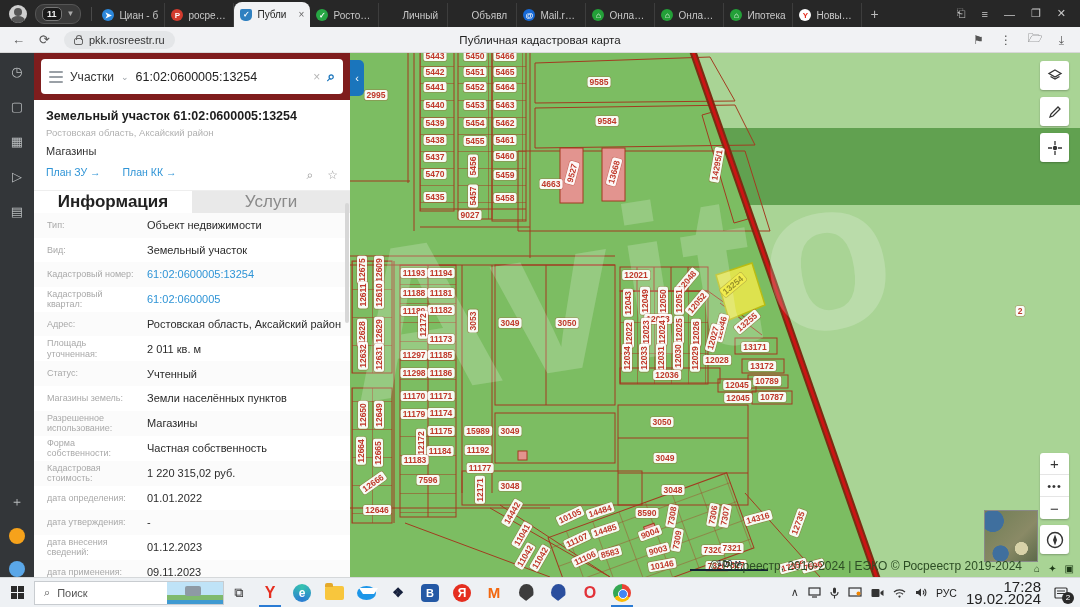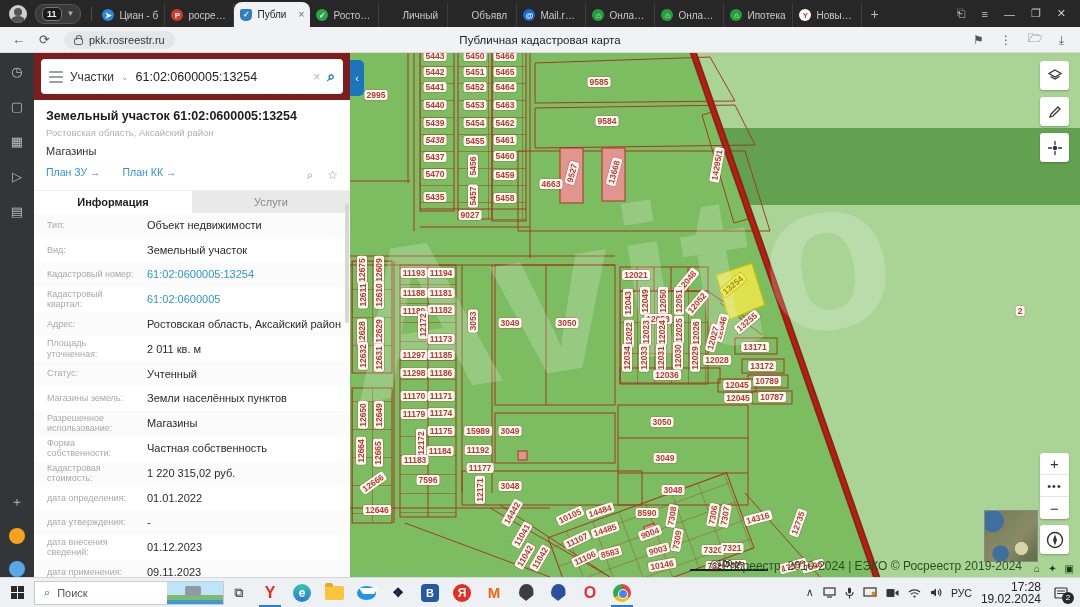--- a/index.html
+++ b/index.html
@@ -70,21 +70,21 @@
   #resulthead{ padding:9px 12px 4px 12px; position:relative;}
   #res-title{ font-size:12.5px; font-weight:bold; color:#1d1d1d;}
   #res-sub{ font-size:9.5px; color:#b0b0b0; margin-top:4px;}
   #res-kind{ font-size:11px; color:#333; margin-top:7px;}
   #res-links{ display:flex; gap:22px; margin-top:9px; padding-bottom:8px;}
   .reslink{ font-size:10.5px; color:#2f94d6; cursor:pointer;}
   #res-actions{ position:absolute; right:12px; bottom:8px; display:flex; gap:14px; color:#9b9b9b; font-size:12px;}
   #res-actions span{cursor:pointer;}
 
   #ptabs{ display:flex; height:23px; border-top:1px solid #eee;}
-  .ptab{ flex:1; font-size:11px; display:flex; align-items:center; justify-content:center; cursor:pointer;}
+  .ptab{ flex:1; font-size:17px; display:flex; align-items:center; justify-content:center; cursor:pointer;}
   .ptab.active{ background:#fff; color:#222; font-weight:bold;}
   .ptab.inactive{ background:#e9e9e9; color:#8a8a8a;}
 
   #inforows{ height:380px; overflow:hidden;}
   .irow{ display:flex; min-height:24.6px; align-items:center; padding:2px 0;}
   .irow:nth-child(odd){ background:#fbfbfb;}
   .ilabel{ width:103px; padding-left:13px; font-size:9px; color:#a9a9a9; line-height:10.5px;}
   .ivalue{ flex:1; font-size:11px; color:#2b2b2b; padding-left:10px;}
   .ivalue.link{ color:#2f94d6;}
   #pscroll{ position:absolute; right:1px; top:150px; width:4px; height:120px; background:#d7d7d7; border-radius:2px;}
@@ -136,21 +136,21 @@
   .ai-yandex{ background:#e52e1f; color:#fff;}
   .ai-m{ color:#f2670f; font-size:15px;}
   .ai-shield1{ width:15px; height:17px; background:#3d3d3d; clip-path:polygon(0 0,100% 0,100% 65%,50% 100%,0 65%);}
   .ai-shield2{ width:15px; height:17px; background:#2b4f9e; clip-path:polygon(0 0,100% 0,100% 65%,50% 100%,0 65%);}
   .ai-opera{ color:#e23238; font-size:16px;}
   .ai-chrome{ background:conic-gradient(#ea4335 0 33%,#fbbc05 33% 66%,#34a853 66%); position:relative;}
   .ai-chrome:before{ content:""; position:absolute; left:5px; top:5px; width:8px; height:8px; border-radius:50%; background:#4285f4; border:1.5px solid #fff;}
   #tray{ margin-left:auto; display:flex; align-items:center; gap:9px; padding-right:8px;}
   .tricon{ color:#333; font-size:11px; cursor:pointer; display:flex; align-items:center;}
   #lang{ font-size:10.5px; color:#222; cursor:pointer;}
-  #clock{ text-align:right; font-size:12px; color:#222; line-height:12px; cursor:pointer;}
+  #clock{ text-align:right; font-size:15px; color:#222; line-height:12px; cursor:pointer;}
   #notif{ position:relative; width:22px; height:22px; display:flex; align-items:center; justify-content:center; color:#333; cursor:pointer;}
   #notif .badge{ position:absolute; right:-2px; bottom:0; background:#2a2a2a; color:#fff; border-radius:50%; width:12px; height:12px; font-size:8px; display:flex; align-items:center; justify-content:center;}
 </style>
 </head>
 <body>
 
 <div id="screen">
 
   <div id="titlebar">
     <div class="avatar"></div>
@@ -439,21 +439,21 @@
         <span class="mlabel" style="left: 155px; top: 19px; transform: translate(-50%, -50%);">5465</span>
         <span class="mlabel" style="left: 85px; top: 34px; transform: translate(-50%, -50%);">5441</span>
         <span class="mlabel" style="left: 125px; top: 34px; transform: translate(-50%, -50%);">5452</span>
         <span class="mlabel" style="left: 155px; top: 34px; transform: translate(-50%, -50%);">5464</span>
         <span class="mlabel" style="left: 85px; top: 52px; transform: translate(-50%, -50%);">5440</span>
         <span class="mlabel" style="left: 125px; top: 52px; transform: translate(-50%, -50%);">5453</span>
         <span class="mlabel" style="left: 155px; top: 52px; transform: translate(-50%, -50%);">5463</span>
         <span class="mlabel" style="left: 85px; top: 70px; transform: translate(-50%, -50%);">5439</span>
         <span class="mlabel" style="left: 125px; top: 70px; transform: translate(-50%, -50%);">5454</span>
         <span class="mlabel" style="left: 155px; top: 70px; transform: translate(-50%, -50%);">5462</span>
-        <span class="mlabel" style="left: 85px; top: 87px; transform: translate(-50%, -50%); font-style: italic;">5438</span>
+        <span class="mlabel" style="left: 85px; top: 87px; transform: translate(-50%, -50%);">5438</span>
         <span class="mlabel" style="left: 125px; top: 88px; transform: translate(-50%, -50%);">5455</span>
         <span class="mlabel" style="left: 155px; top: 87px; transform: translate(-50%, -50%);">5461</span>
         <span class="mlabel" style="left: 85px; top: 104px; transform: translate(-50%, -50%);">5437</span>
         <span class="mlabel" style="left: 123px; top: 113px; transform: translate(-50%, -50%) rotate(-90deg);">5456</span>
         <span class="mlabel" style="left: 155px; top: 103px; transform: translate(-50%, -50%);">5460</span>
         <span class="mlabel" style="left: 85px; top: 121px; transform: translate(-50%, -50%);">5470</span>
         <span class="mlabel" style="left: 123px; top: 143px; transform: translate(-50%, -50%) rotate(-90deg);">5457</span>
         <span class="mlabel" style="left: 155px; top: 122px; transform: translate(-50%, -50%);">5459</span>
         <span class="mlabel" style="left: 85px; top: 144px; transform: translate(-50%, -50%);">5435</span>
         <span class="mlabel" style="left: 155px; top: 145px; transform: translate(-50%, -50%);">5458</span>

